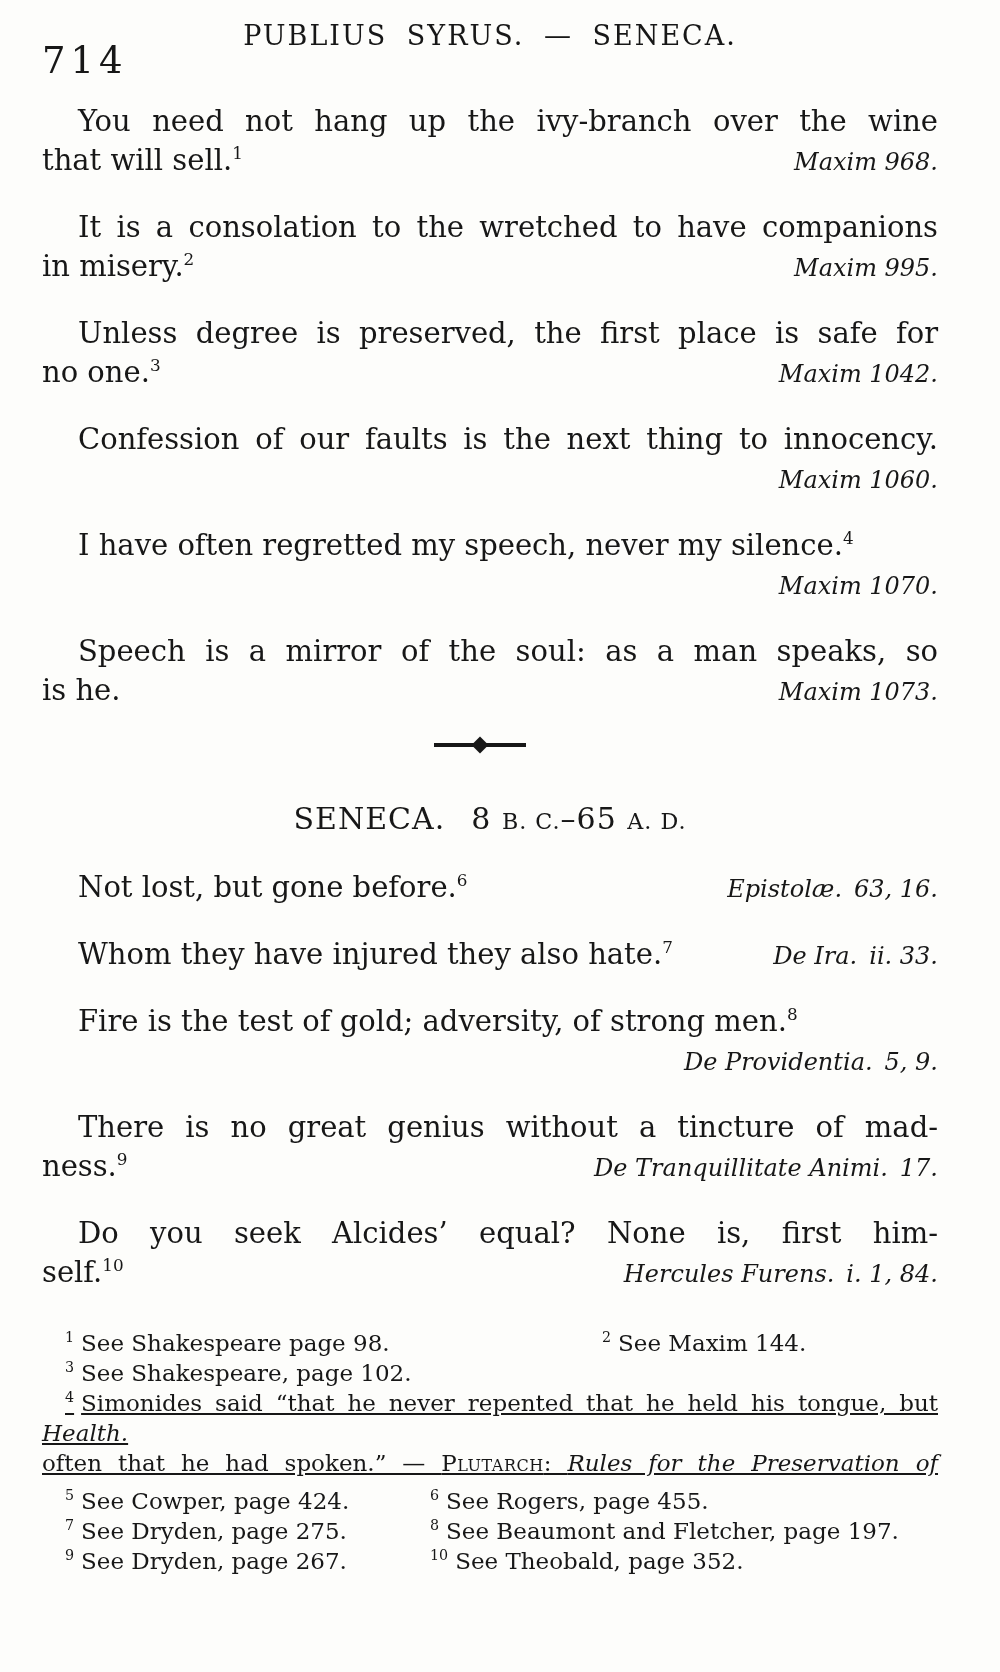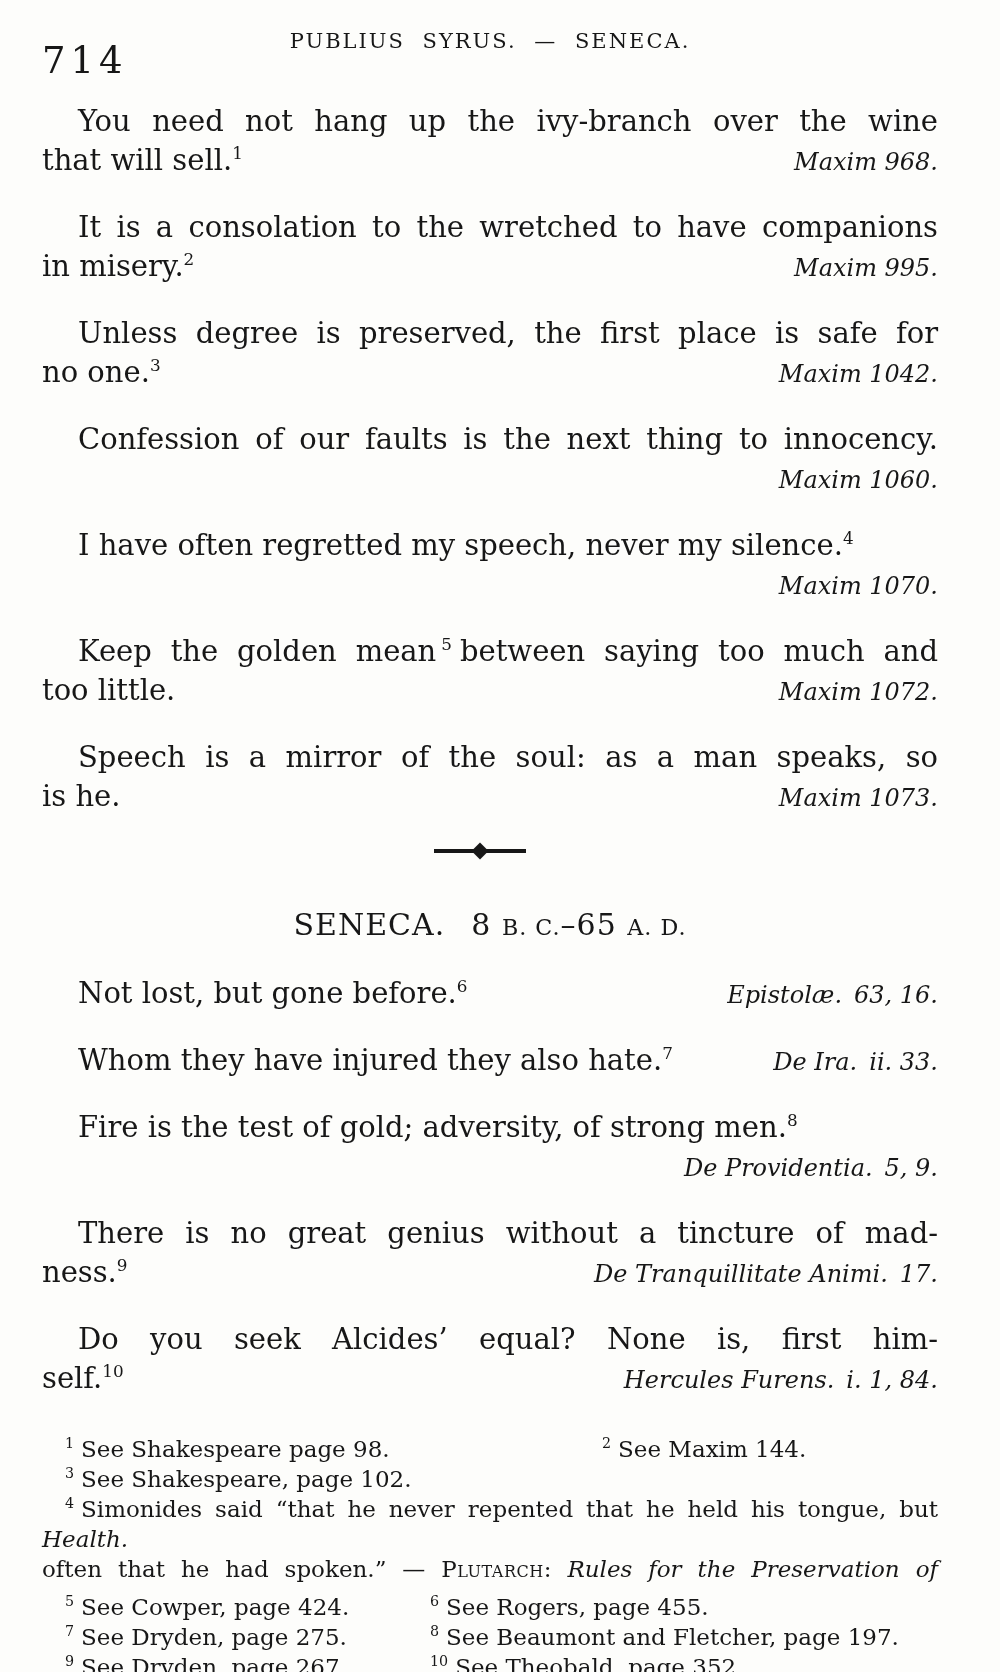--- a/index.html
+++ b/index.html
@@ -4,22 +4,22 @@
 <style>
   html,body{margin:0;padding:0;background:#fdfdfb;}
   .page{
     position:relative;width:1000px;height:1672px;box-sizing:border-box;
     padding:20px 62px 24px 42px;background:#fdfdfb;color:#171717;
     font-family:"DejaVu Serif", serif;overflow:hidden;
   }
   
   .page-header{position:relative;height:48px;margin-bottom:34px;}
   .page-number{position:absolute;left:0;top:19px;font-size:37px;letter-spacing:5px;}
-  .running-title{position:absolute;left:0;right:0;top:9px;text-align:center;
-    font-size:21px;letter-spacing:2px;word-spacing:9px;}
+  .running-title{position:absolute;left:0;right:0;top:0;text-align:center;
+    font-size:27px;letter-spacing:2px;word-spacing:9px;}
   
   .quote{font-size:29px;line-height:39px;margin-bottom:26px;}
   .qline{min-height:39px;}
   .indent{text-indent:36px;}
   .jfull{text-align:justify;text-align-last:justify;}
   .flexline{display:flex;justify-content:space-between;align-items:baseline;}
   .flexline .qtext.ind{padding-left:36px;}
   .citeline{text-align:right;}
   .cite{font-style:italic;font-size:24px;white-space:pre;}
   sup.fnref{font-size:58%;line-height:0;}
@@ -33,21 +33,21 @@
   
   .section-heading{text-align:center;font-size:30px;line-height:42px;
     margin-bottom:26px;letter-spacing:1px;}
   .section-heading .dates{margin-left:26px;}
   .smallcap{font-size:74%;letter-spacing:1px;}
   
   .footnotes{margin-top:34px;font-size:23px;line-height:30px;}
   .fn sup, .fn-para sup{font-size:62%;line-height:0;margin-right:7px;}
   .fn-cols-a{display:grid;grid-template-columns:537px 1fr;padding-left:23px;}
   .fn-solo{padding-left:23px;}
-  .fn-para .fline{min-height:30px;}
+  .fn-para .fline{min-height:30px;text-decoration:underline;}
   .fn-para .f-ind{text-indent:23px;}
   .fn-para em, .fline em{font-style:italic;}
   .sc{font-variant:small-caps;letter-spacing:0.5px;}
   .fn-cols-b{display:grid;grid-template-columns:365px 1fr;padding-left:23px;margin-top:8px;}
 </style>
 </head>
 <body>
 
 <div class="page">
 
@@ -89,27 +89,20 @@
       </div>
     </section>
 
     <section class="quote">
       <div class="qline indent"><span>I have often regretted my speech, never my silence.</span><sup class="fnref">4</sup></div>
       <div class="qline citeline">
         <span class="cite">Maxim 1070.</span>
       </div>
     </section>
 
-    <section class="quote">
-      <div class="qline indent jfull"><span>Keep the golden mean</span><sup class="fnref mid">5</sup><span>between saying too much and</span></div>
-      <div class="qline flexline">
-        <span class="qtext"><span>too little.</span></span>
-        <span class="cite">Maxim 1072.</span>
-      </div>
-    </section>
 
     <section class="quote">
       <div class="qline indent jfull"><span>Speech is a mirror of the soul: as a man speaks, so</span></div>
       <div class="qline flexline">
         <span class="qtext"><span>is he.</span></span>
         <span class="cite">Maxim 1073.</span>
       </div>
     </section>
 
     <div class="divider">

